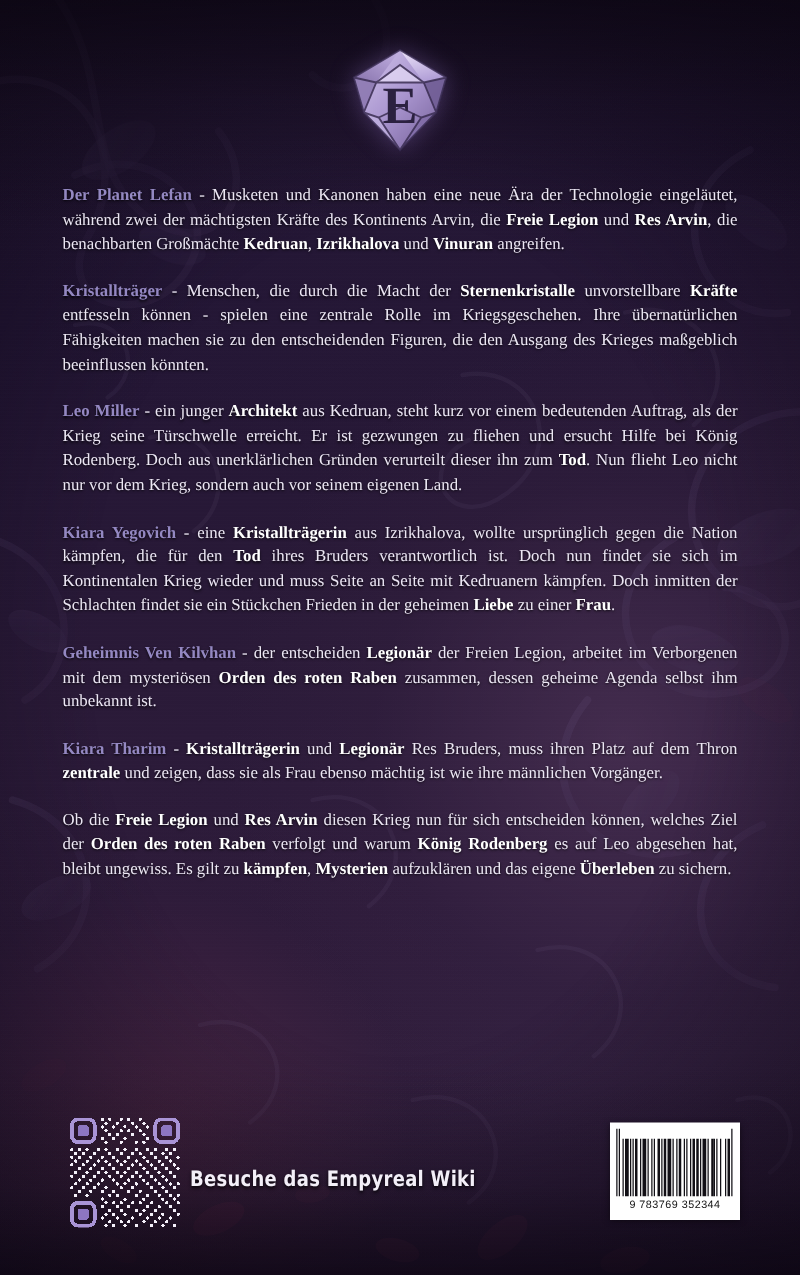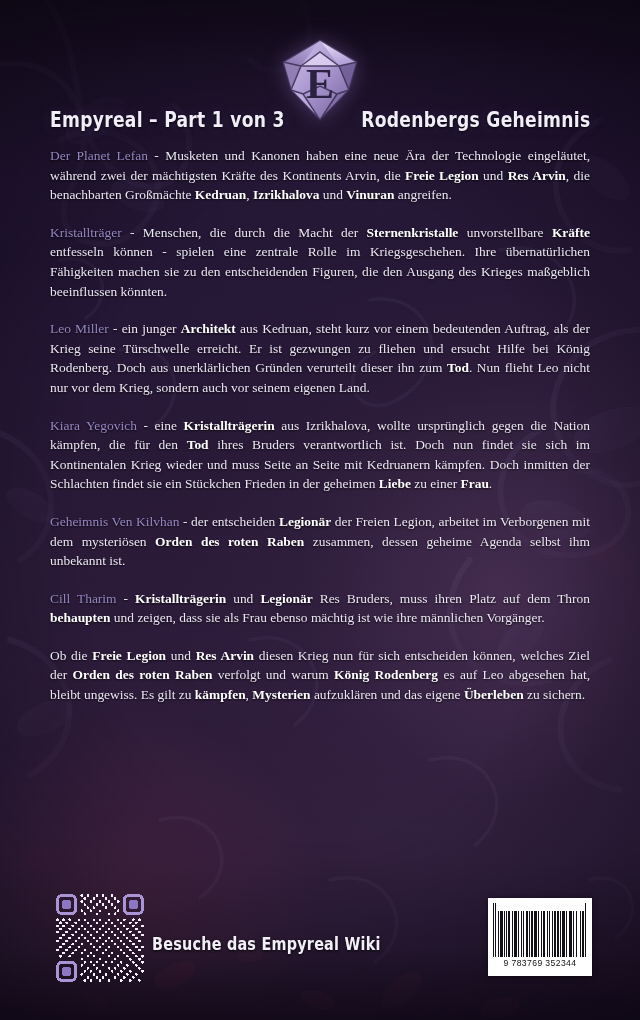--- a/index.html
+++ b/index.html
@@ -80,21 +80,21 @@
     line-height:19.6px;
     text-align:justify;
     text-justify:inter-word;
     margin-bottom:18px;
     text-shadow:0 1px 2px rgba(0,0,0,.80);
     hyphens:none;
   }
   .para:last-child { margin-bottom:12px; }
   .para b { font-weight:700; color:#ffffff; }
   .para .name {
-    font-weight:400;
+    font-weight:700;
     color:#9488c2;
     text-shadow:0 1px 2px rgba(0,0,0,.85);
   }
 
   
   #footer {
     position:absolute; left:0; right:0; bottom:0; height:140px;
   }
 
   #qr {
@@ -240,32 +240,28 @@
         <path d="M24 28 L14 52 M62 28 L72 52"></path>
         <path d="M24 28 L43 14 L62 28"></path>
         <path d="M14 52 L26 56 L43 82 L60 56 L72 52"></path>
         <path d="M26 56 L43 48 L60 56"></path>
       </g>
 
       <text x="43" y="60" text-anchor="middle" font-family="Liberation Serif, serif" font-size="42" font-weight="700" fill="#2b2140">E</text>
     </svg>
   </div>
 
-  <div id="headline">
-    <span class="seg">Empyreal – Part 1 von 3</span>
-    <span class="seg right">Rodenbergs Geheimnis</span>
-  </div>
 
   <div id="blurb">
       <div class="para"><span class="name">Der Planet Lefan</span><span> - Musketen und Kanonen haben eine neue Ära der Technologie eingeläutet, während zwei der mächtigsten Kräfte des Kontinents Arvin, die </span><b>Freie Legion</b><span> und </span><b>Res Arvin</b><span>, die benachbarten Großmächte </span><b>Kedruan</b><span>, </span><b>Izrikhalova</b><span> und </span><b>Vinuran</b><span> angreifen.</span></div>
       <div class="para"><span class="name">Kristallträger</span><span> - Menschen, die durch die Macht der </span><b>Sternenkristalle</b><span> unvorstellbare </span><b>Kräfte</b><span> entfesseln können - spielen eine zentrale Rolle im Kriegsgeschehen. Ihre übernatürlichen Fähigkeiten machen sie zu den entscheidenden Figuren, die den Ausgang des Krieges maßgeblich beeinflussen könnten.</span></div>
       <div class="para"><span class="name">Leo Miller</span><span> - ein junger </span><b>Architekt</b><span> aus Kedruan, steht kurz vor einem bedeutenden Auftrag, als der Krieg seine Türschwelle erreicht. Er ist gezwungen zu fliehen und ersucht Hilfe bei König Rodenberg. Doch aus unerklärlichen Gründen verurteilt dieser ihn zum </span><b>Tod</b><span>. Nun flieht Leo nicht nur vor dem Krieg, sondern auch vor seinem eigenen Land.</span></div>
       <div class="para"><span class="name">Kiara Yegovich</span><span> - eine </span><b>Kristallträgerin</b><span> aus Izrikhalova, wollte ursprünglich gegen die Nation kämpfen, die für den </span><b>Tod</b><span> ihres Bruders verantwortlich ist. Doch nun findet sie sich im Kontinentalen Krieg wieder und muss Seite an Seite mit Kedruanern kämpfen. Doch inmitten der Schlachten findet sie ein Stückchen Frieden in der geheimen </span><b>Liebe</b><span> zu einer </span><b>Frau</b><span>.</span></div>
       <div class="para"><span class="name">Geheimnis Ven Kilvhan</span><span> - der entscheiden </span><b>Legionär</b><span> der Freien Legion, arbeitet im Verborgenen mit dem mysteriösen </span><b>Orden des roten Raben</b><span> zusammen, dessen geheime Agenda selbst ihm unbekannt ist.</span></div>
-      <div class="para"><span class="name">Cill Tharim</span><span> - </span><b>Kristallträgerin</b><span> und </span><b>Legionär</b><span> Res Bruders, muss ihren Platz auf dem Thron </span><b>behaupten</b><span> und zeigen, dass sie als Frau ebenso mächtig ist wie ihre männlichen Vorgänger.</span></div>
+      <div class="para"><span class="name">Kiara Tharim</span><span> - </span><b>Kristallträgerin</b><span> und </span><b>Legionär</b><span> Res Bruders, muss ihren Platz auf dem Thron </span><b>zentrale</b><span> und zeigen, dass sie als Frau ebenso mächtig ist wie ihre männlichen Vorgänger.</span></div>
       <div class="para"><span>Ob die </span><b>Freie Legion</b><span> und </span><b>Res Arvin</b><span> diesen Krieg nun für sich entscheiden können, welches Ziel der </span><b>Orden des roten Raben</b><span> verfolgt und warum </span><b>König Rodenberg</b><span> es auf Leo abgesehen hat, bleibt ungewiss. Es gilt zu </span><b>kämpfen</b><span>, </span><b>Mysterien</b><span> aufzuklären und das eigene </span><b>Überleben</b><span> zu sichern.</span></div>
     </div>
 
   <div id="footer">
 
     <div id="qr">
       <svg width="88" height="88" viewBox="0 0 29 29" shape-rendering="crispEdges">
         <rect width="29" height="29" fill="none"></rect>
 
         <g fill="none" stroke="#a994d6" stroke-width="1">

